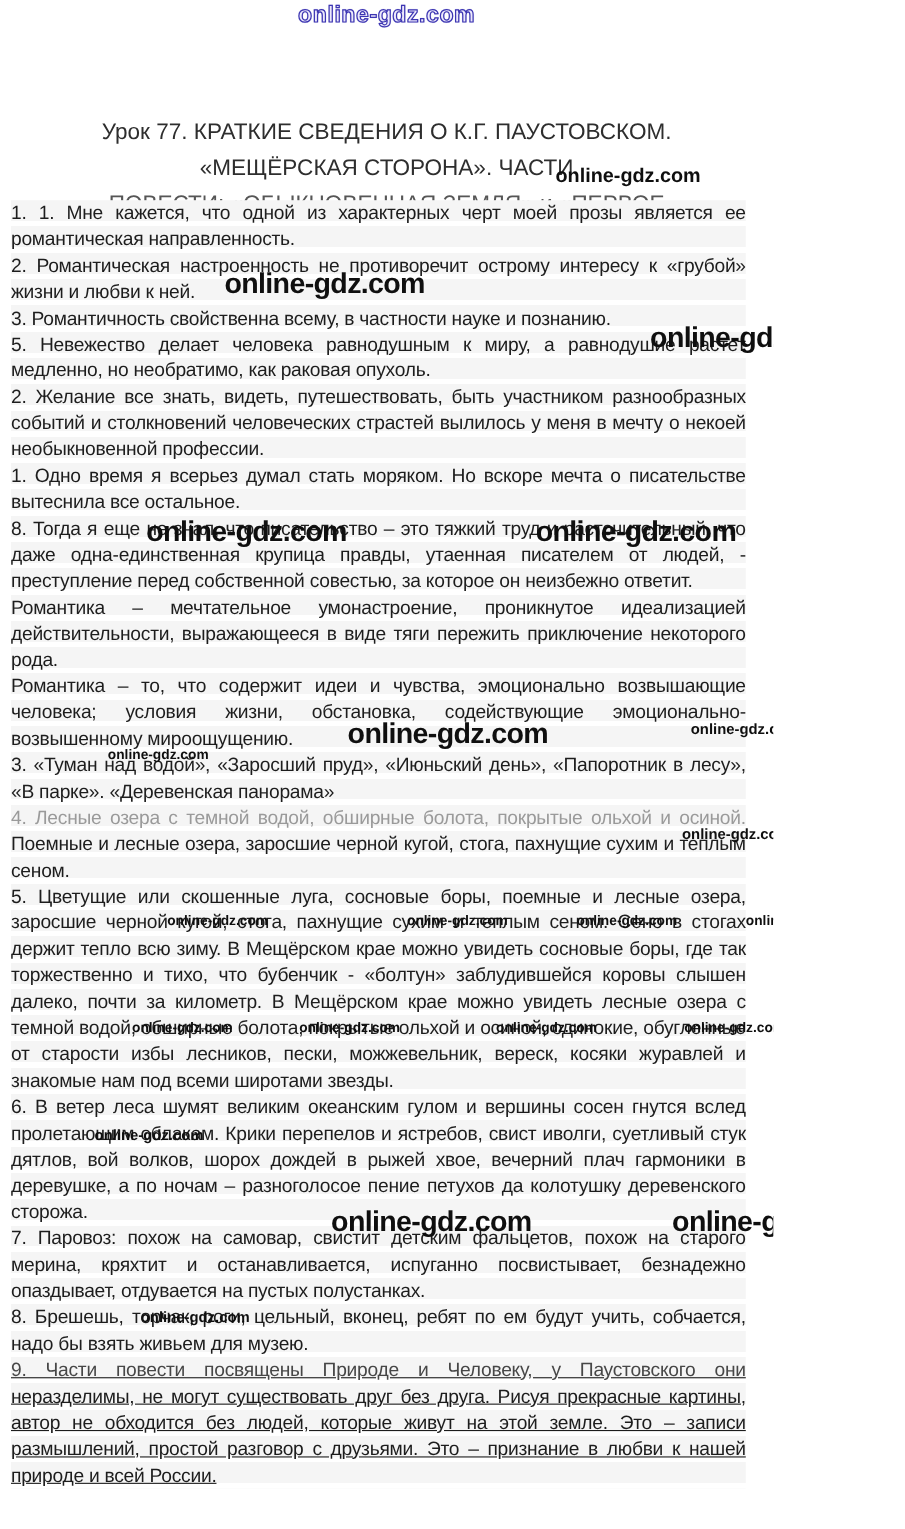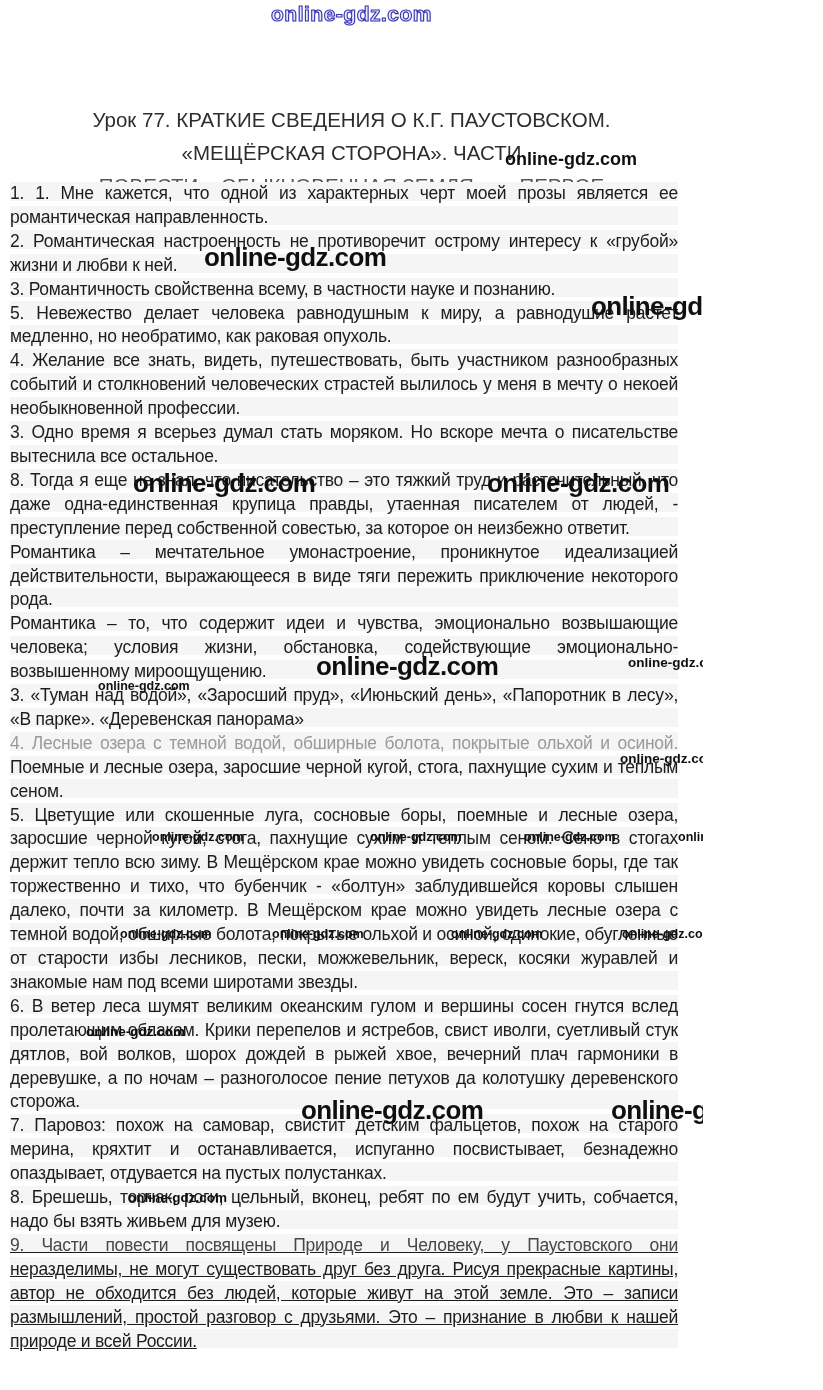--- a/index.html
+++ b/index.html
@@ -67,22 +67,22 @@
   </div>
 
   <span class="wm wm-med" style="left:505px;top:149px;">online-gdz.com</span>
   <span class="wm wm-small" style="left:703px;top:156px;">online-gdz.com</span>
 
   <div class="body-text">
     <p class="faded">1.  1. Мне кажется, что одной из характерных черт моей прозы является ее романтическая направленность.</p>
     <p>2. Романтическая настроенность не противоречит острому интересу к «грубой» жизни и любви к ней.</p>
     <p>3. Романтичность свойственна всему, в частности науке и познанию.</p>
     <p>5. Невежество делает человека равнодушным к миру, а равнодушие растет медленно, но необратимо, как раковая опухоль.</p>
-    <p>4. Желание все знать, видеть, путешествовать, быть участником разнообразных событий и столкновений человеческих страстей вылилось у меня в мечту о некоей необыкновенной профессии.</p>
-    <p>3. Одно время я всерьез думал стать моряком. Но вскоре мечта о писательстве вытеснила все остальное.</p>
+    <p>2. Желание все знать, видеть, путешествовать, быть участником разнообразных событий и столкновений человеческих страстей вылилось у меня в мечту о некоей необыкновенной профессии.</p>
+    <p>1. Одно время я всерьез думал стать моряком. Но вскоре мечта о писательстве вытеснила все остальное.</p>
     <p>8. Тогда я еще не знал, что писательство – это тяжкий труд и расточительный, что даже одна-единственная крупица правды, утаенная писателем от людей, - преступление перед собственной совестью, за которое он неизбежно ответит.</p>
     <p>Романтика – мечтательное умонастроение, проникнутое идеализацией действительности, выражающееся в виде тяги пережить приключение некоторого рода.</p>
     <p>Романтика – то, что содержит идеи и чувства, эмоционально возвышающие человека; условия жизни, обстановка, содействующие эмоционально-возвышенному мироощущению.</p>
     <p class="faded">3. «Туман над водой», «Заросший пруд», «Июньский день», «Папоротник в лесу», «В парке». «Деревенская панорама»</p>
     <p class="fade-first">4. Лесные озера с темной водой, обширные болота, покрытые ольхой и осиной. Поемные и лесные озера, заросшие черной кугой, стога, пахнущие сухим и теплым сеном.</p>
     <p>5. Цветущие или скошенные луга, сосновые боры, поемные и лесные озера, заросшие черной кугой, стога, пахнущие сухим и теплым сеном. Сено в стогах держит тепло всю зиму. В Мещёрском крае можно увидеть сосновые боры, где так торжественно и тихо, что бубенчик  - «болтун» заблудившейся коровы слышен далеко, почти за километр. В Мещёрском крае можно увидеть лесные озера с темной водой, обширные болота, покрытые ольхой и осиной, одинокие, обугленные от старости избы лесников, пески, можжевельник, вереск, косяки журавлей и знакомые нам под всеми широтами звезды.</p>
     <p>6. В ветер леса шумят великим океанским гулом и вершины сосен гнутся вслед пролетающим облакам. Крики перепелов и ястребов, свист иволги, суетливый стук дятлов, вой волков, шорох дождей в рыжей хвое, вечерний плач гармоники в деревушке, а по ночам – разноголосое пение петухов  да колотушку деревенского сторожа.</p>
     <p>7. Паровоз: похож на самовар, свистит детским фальцетов, похож на старого мерина, кряхтит и останавливается, испуганно посвистывает, безнадежно опаздывает, отдувается на пустых полустанках.</p>
     <p>8. Брешешь, торчак, роги, цельный, вконец, ребят по ем будут учить, собчается, надо бы взять живьем для музею.</p>
     <p class="fade-rest">9. Части повести посвящены Природе и Человеку, у Паустовского они неразделимы, не могут существовать друг без друга. Рисуя прекрасные картины, автор не обходится без людей, которые живут на этой земле. Это – записи размышлений, простой разговор с друзьями. Это – признание в любви к нашей природе и всей России.</p>

